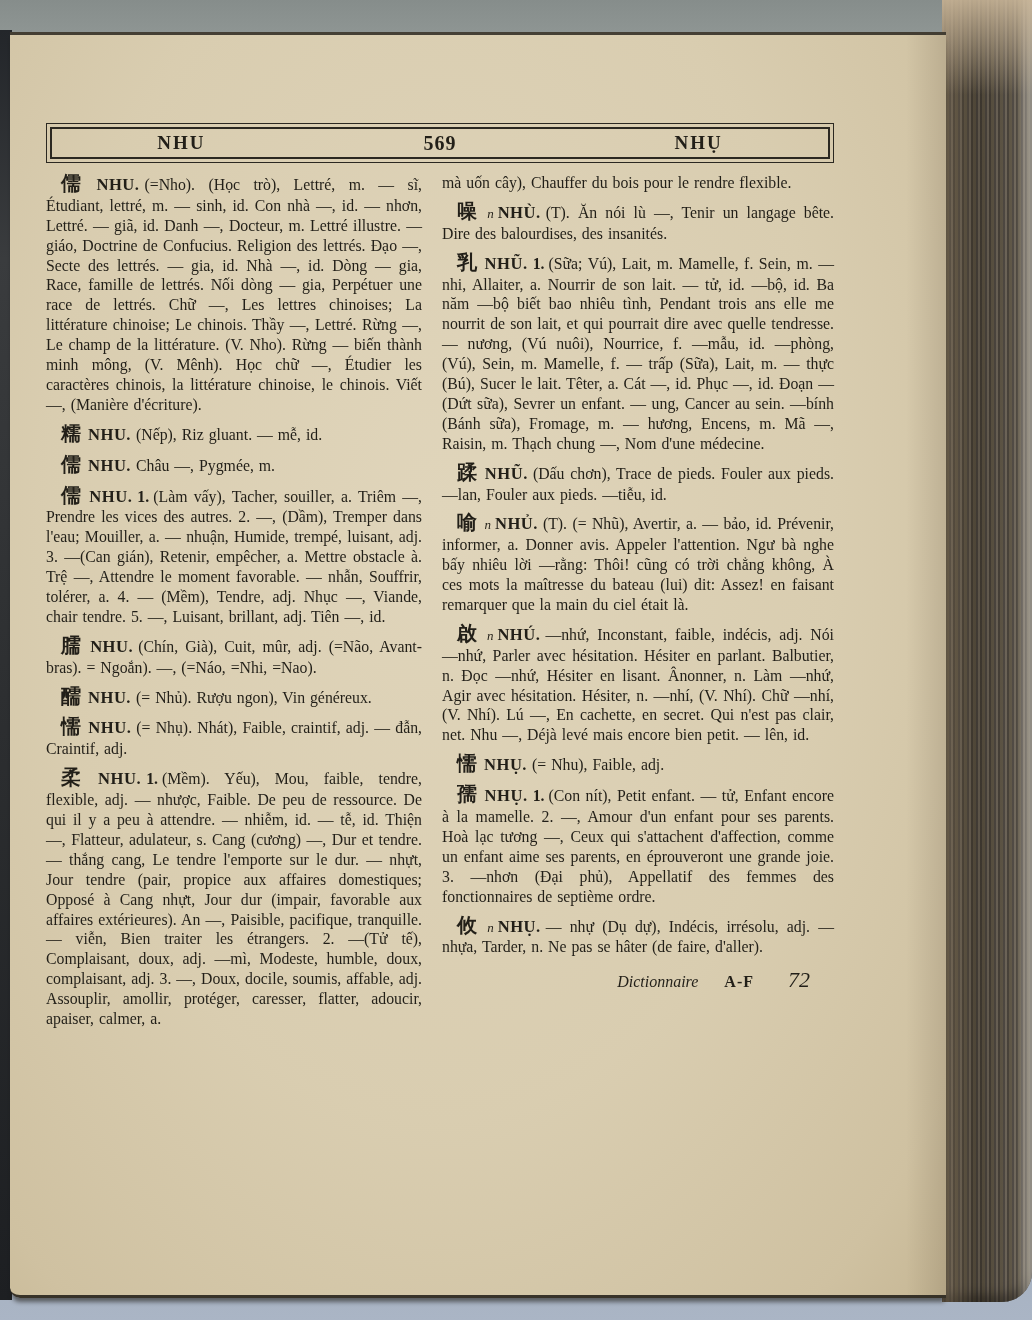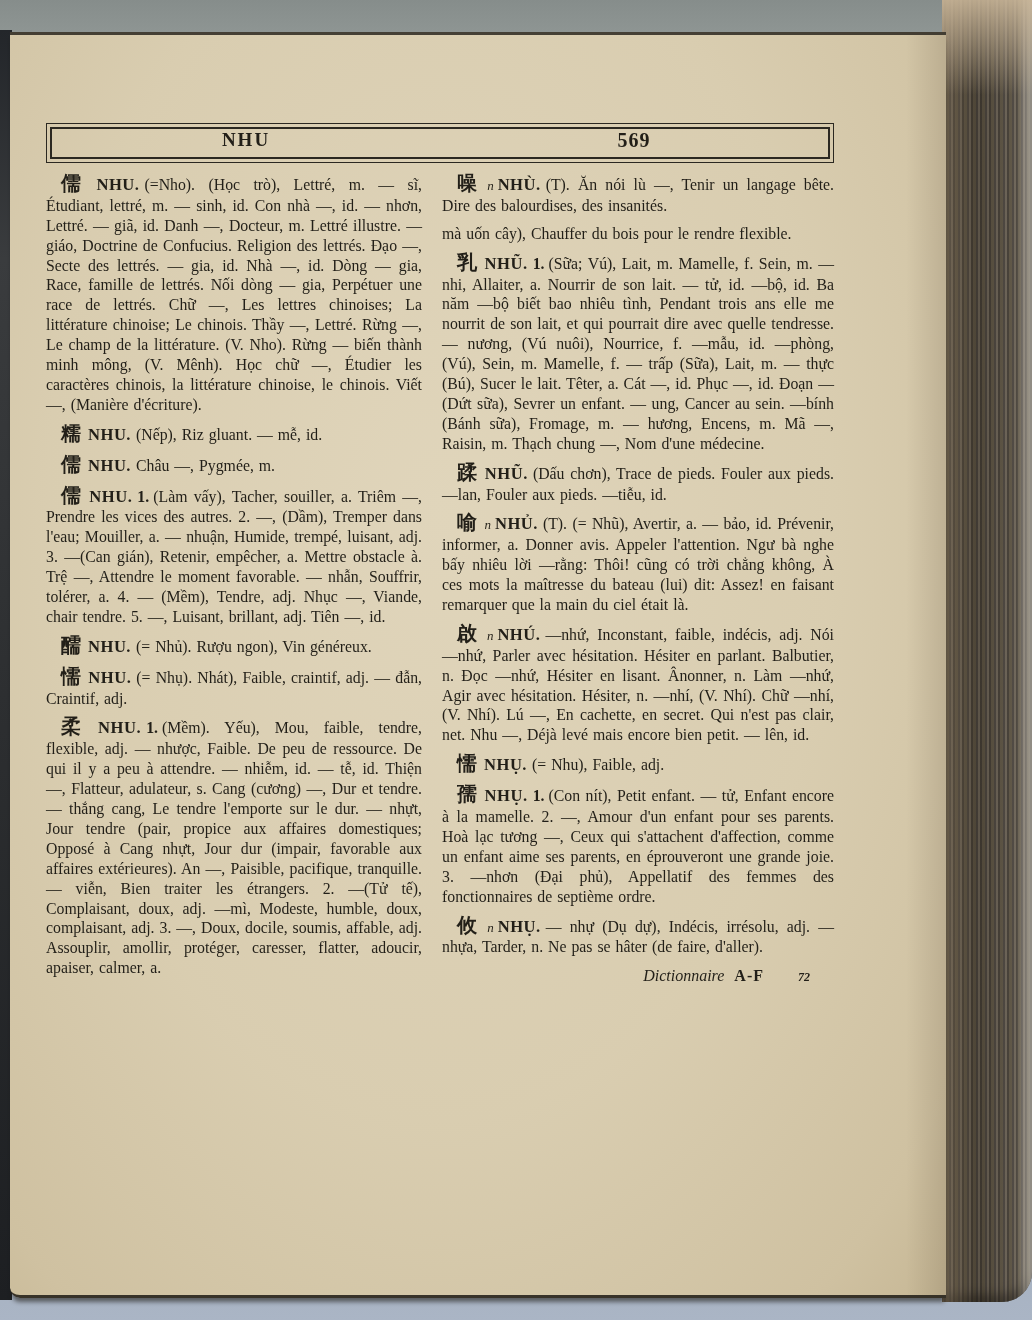--- a/index.html
+++ b/index.html
@@ -40,75 +40,77 @@
     content:"";position:absolute;left:0;top:0;width:100%;height:95px;
     background:linear-gradient(180deg,rgba(206,186,156,.85) 0,rgba(206,186,156,0) 100%);
   }
   
   .content{position:absolute;left:36px;top:88px;width:788px;color:#221f18;}
   .header-box{
     border:1px solid #2b2821;padding:3px;margin-bottom:10px;
     background:transparent;
   }
   .header-box .inner{
-    border:2px solid #2b2821;display:flex;height:28px;
+    border:2px solid #2b2821;display:flex;align-items:center;height:28px;
   }
   .header-box .cell{flex:1;text-align:center;font-size:19px;letter-spacing:2px;}
   .header-box .head-word{font-weight:700;}
   .header-box .page-num{font-weight:700;font-size:20px;letter-spacing:1px;}
   .cols{display:flex;align-items:flex-start;}
   .col{width:376px;}
   .col.right{flex:1;padding-left:9px;}
   .divider{width:3px;border-left:1.5px solid #35301f;border-right:1.5px solid #35301f;margin-left:6px;}
   .entry{
     margin:0 0 8px 0;font-size:15.8px;line-height:1.26;text-align:justify;
     text-indent:15px;word-spacing:1px;
   }
   .entry.cont{text-indent:0;}
   .cjk{font-size:20px;font-weight:700;margin-right:7px;line-height:1;}
   .sup{font-style:italic;font-size:13px;margin-right:4px;}
   .head{font-weight:700;font-size:16.6px;margin-right:5px;letter-spacing:.5px;}
   .num{font-weight:700;margin-right:4px;}
   .footer-line{margin:10px 24px 0 0;text-align:right;font-size:16px;}
-  .footer-line .work{font-style:italic;margin-right:10px;}
+  .footer-line .work{font-style:italic;margin-right:26px;}
   .footer-line .vol{font-weight:700;letter-spacing:1px;margin-right:34px;}
-  .footer-line .sig{font-weight:700;font-style:italic;font-size:12px;}
+  .footer-line .sig{font-weight:400;font-style:italic;font-size:22px;}
 </style>
 </head>
 <body>
 
 <div class="scene">
   <div class="left-sliver"></div>
   <div class="book-edge"></div>
 
   <div class="page">
     <div class="content">
 
       <div class="header-box">
         <div class="inner">
           <span class="cell head-word">NHU</span>
           <span class="cell page-num">569</span>
+          <span class="cell head-word">NHỤ</span>
         </div>
       </div>
 
       <div class="cols">
         <div class="col left" id="col-left">
             <p class="entry"><span class="cjk">儒</span><span class="head">NHU.</span><span class="body">(=Nho). (Học trò), Lettré, m. — sĩ, Étudiant, lettré, m. — sinh, id. Con nhà —, id. — nhơn, Lettré. — giã, id. Danh —, Docteur, m. Lettré illustre. —giáo, Doctrine de Confucius. Religion des lettrés. Đạo —, Secte des lettrés. — gia, id. Nhà —, id. Dòng — gia, Race, famille de lettrés. Nối dòng — gia, Perpétuer une race de lettrés. Chữ —, Les lettres chinoises; La littérature chinoise; Le chinois. Thầy —, Lettré. Rừng —, Le champ de la littérature. (V. Nho). Rừng — biến thành minh mông, (V. Mênh). Học chữ —, Étudier les caractères chinois, la littérature chinoise, le chinois. Viết —, (Manière d'écriture).</span></p>
             <p class="entry"><span class="cjk">糯</span><span class="head">NHU.</span><span class="body">(Nếp), Riz gluant. — mễ, id.</span></p>
             <p class="entry"><span class="cjk">儒</span><span class="head">NHU.</span><span class="body">Châu —, Pygmée, m.</span></p>
             <p class="entry"><span class="cjk">儒</span><span class="head">NHU.</span><span class="num">1.</span><span class="body">(Làm vấy), Tacher, souiller, a. Triêm —, Prendre les vices des autres. 2. —, (Dầm), Tremper dans l'eau; Mouiller, a. — nhuận, Humide, trempé, luisant, adj. 3. —(Can gián), Retenir, empêcher, a. Mettre obstacle à. Trệ —, Attendre le moment favorable. — nhẫn, Souffrir, tolérer, a. 4. — (Mềm), Tendre, adj. Nhục —, Viande, chair tendre. 5. —, Luisant, brillant, adj. Tiên —, id.</span></p>
+            <p class="entry"><span class="cjk">臑</span><span class="head">NHU.</span><span class="body">(Chín, Già), Cuit, mûr, adj. (=Não, Avant-bras). = Ngoắn). —, (=Náo, =Nhi, =Nao).</span></p>
             <p class="entry"><span class="cjk">醹</span><span class="head">NHU.</span><span class="body">(= Nhủ). Rượu ngon), Vin généreux.</span></p>
             <p class="entry"><span class="cjk">懦</span><span class="head">NHU.</span><span class="body">(= Nhụ). Nhát), Faible, craintif, adj. — đẫn, Craintif, adj.</span></p>
             <p class="entry"><span class="cjk">柔</span><span class="head">NHU.</span><span class="num">1.</span><span class="body">(Mềm). Yếu), Mou, faible, tendre, flexible, adj. — nhược, Faible. De peu de ressource. De qui il y a peu à attendre. — nhiễm, id. — tễ, id. Thiện —, Flatteur, adulateur, s. Cang (cương) —, Dur et tendre. — thắng cang, Le tendre l'emporte sur le dur. — nhựt, Jour tendre (pair, propice aux affaires domestiques; Opposé à Cang nhựt, Jour dur (impair, favorable aux affaires extérieures). An —, Paisible, pacifique, tranquille. — viễn, Bien traiter les étrangers. 2. —(Tử tế), Complaisant, doux, adj. —mì, Modeste, humble, doux, complaisant, adj. 3. —, Doux, docile, soumis, affable, adj. Assouplir, amollir, protéger, caresser, flatter, adoucir, apaiser, calmer, a.</span></p>
           </div>
         <div class="divider"></div>
         <div class="col right">
           <div id="col-right-entries">
+              <p class="entry cont"><span class="body">mà uốn cây), Chauffer du bois pour le rendre flexible.</span></p>
               <p class="entry"><span class="cjk">噪</span><span class="sup">n</span><span class="head">NHÙ.</span><span class="body">(T). Ăn nói lù —, Tenir un langage bête. Dire des balourdises, des insanités.</span></p>
-              <p class="entry cont"><span class="body">mà uốn cây), Chauffer du bois pour le rendre flexible.</span></p>
               <p class="entry"><span class="cjk">乳</span><span class="head">NHŨ.</span><span class="num">1.</span><span class="body">(Sữa; Vú), Lait, m. Mamelle, f. Sein, m. —nhi, Allaiter, a. Nourrir de son lait. — tử, id. —bộ, id. Ba năm —bộ biết bao nhiêu tình, Pendant trois ans elle me nourrit de son lait, et qui pourrait dire avec quelle tendresse. — nương, (Vú nuôi), Nourrice, f. —mẫu, id. —phòng, (Vú), Sein, m. Mamelle, f. — trấp (Sữa), Lait, m. — thực (Bú), Sucer le lait. Têter, a. Cát —, id. Phục —, id. Đoạn — (Dứt sữa), Sevrer un enfant. — ung, Cancer au sein. —bính (Bánh sữa), Fromage, m. — hương, Encens, m. Mã —, Raisin, m. Thạch chung —, Nom d'une médecine.</span></p>
               <p class="entry"><span class="cjk">蹂</span><span class="head">NHŨ.</span><span class="body">(Dấu chơn), Trace de pieds. Fouler aux pieds. —lan, Fouler aux pieds. —tiễu, id.</span></p>
               <p class="entry"><span class="cjk">喻</span><span class="sup">n</span><span class="head">NHỦ.</span><span class="body">(T). (= Nhũ), Avertir, a. — bảo, id. Prévenir, informer, a. Donner avis. Appeler l'attention. Ngư bà nghe bấy nhiêu lời —rằng: Thôi! cũng có trời chẳng không, À ces mots la maîtresse du bateau (lui) dit: Assez! en faisant remarquer que la main du ciel était là.</span></p>
               <p class="entry"><span class="cjk">啟</span><span class="sup">n</span><span class="head">NHÚ.</span><span class="body">—nhứ, Inconstant, faible, indécis, adj. Nói —nhứ, Parler avec hésitation. Hésiter en parlant. Balbutier, n. Đọc —nhứ, Hésiter en lisant. Ânonner, n. Làm —nhứ, Agir avec hésitation. Hésiter, n. —nhí, (V. Nhí). Chữ —nhí, (V. Nhí). Lú —, En cachette, en secret. Qui n'est pas clair, net. Nhu —, Déjà levé mais encore bien petit. — lên, id.</span></p>
               <p class="entry"><span class="cjk">懦</span><span class="head">NHỤ.</span><span class="body">(= Nhu), Faible, adj.</span></p>
               <p class="entry"><span class="cjk">孺</span><span class="head">NHỤ.</span><span class="num">1.</span><span class="body">(Con nít), Petit enfant. — tử, Enfant encore à la mamelle. 2. —, Amour d'un enfant pour ses parents. Hoà lạc tương —, Ceux qui s'attachent d'affection, comme un enfant aime ses parents, en éprouveront une grande joie. 3. —nhơn (Đại phủ), Appellatif des femmes des fonctionnaires de septième ordre.</span></p>
               <p class="entry"><span class="cjk">攸</span><span class="sup">n</span><span class="head">NHỤ.</span><span class="body">— nhự (Dụ dự), Indécis, irrésolu, adj. — nhựa, Tarder, n. Ne pas se hâter (de faire, d'aller).</span></p>
             </div>
           <p class="footer-line">
             <span class="work">Dictionnaire</span><span class="vol">A-F</span><span class="sig">72</span>

